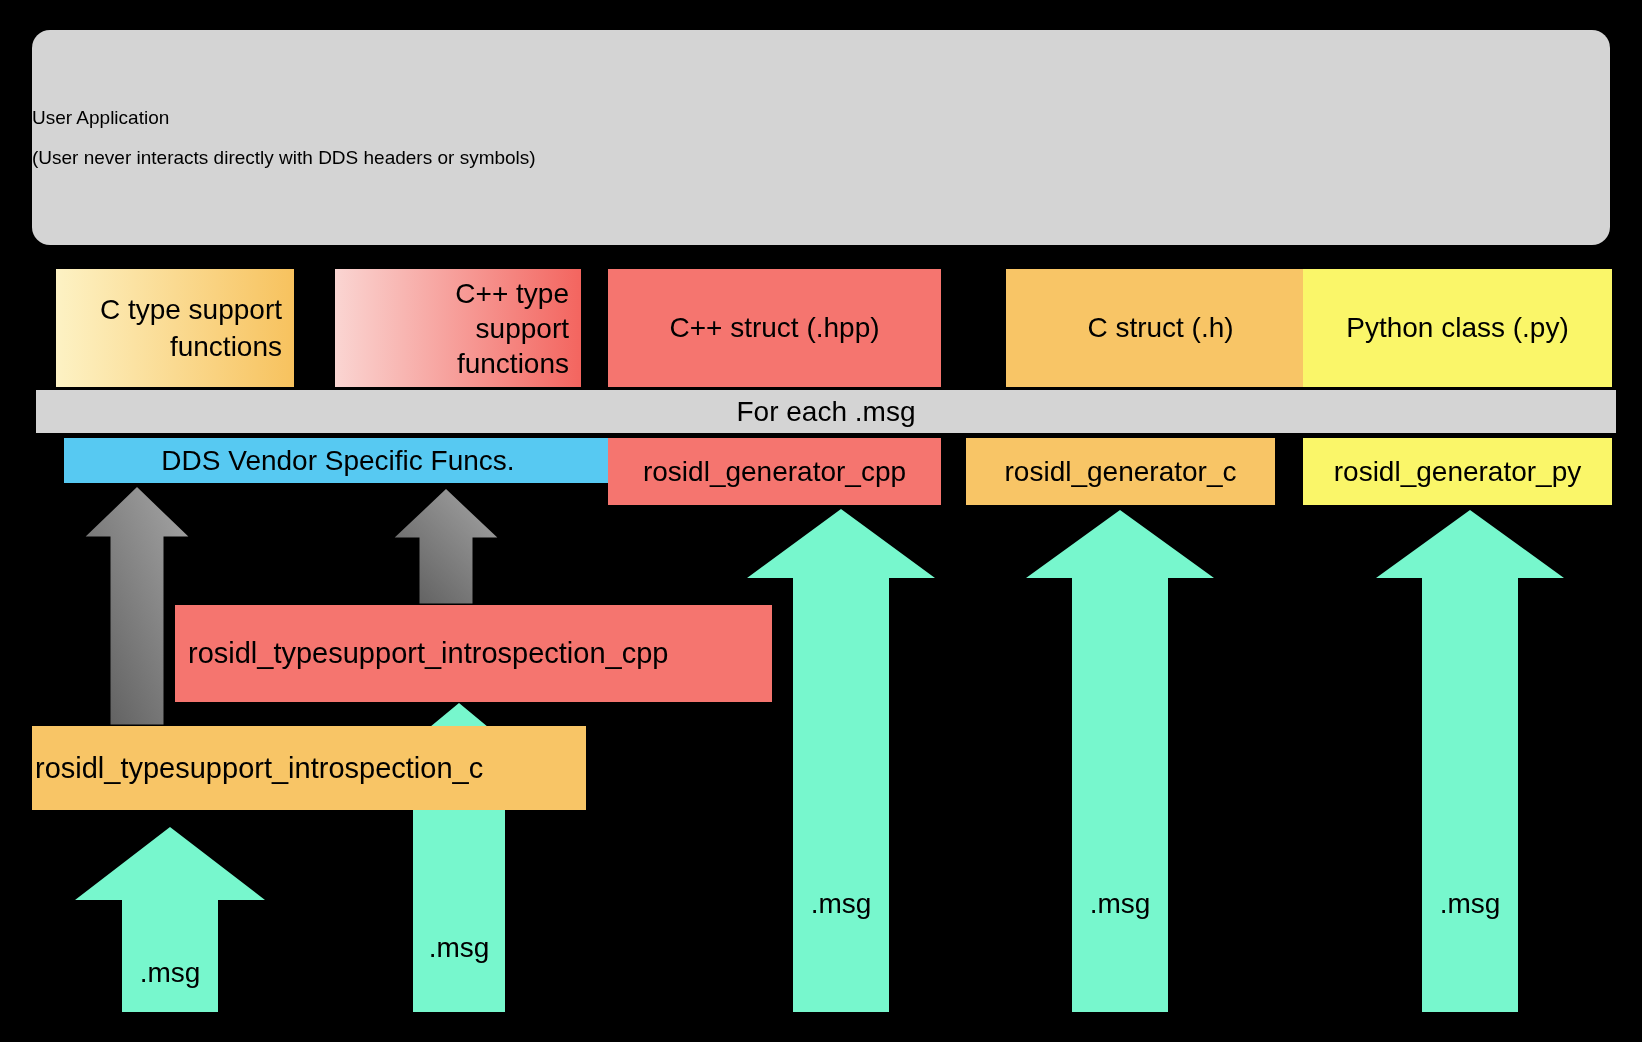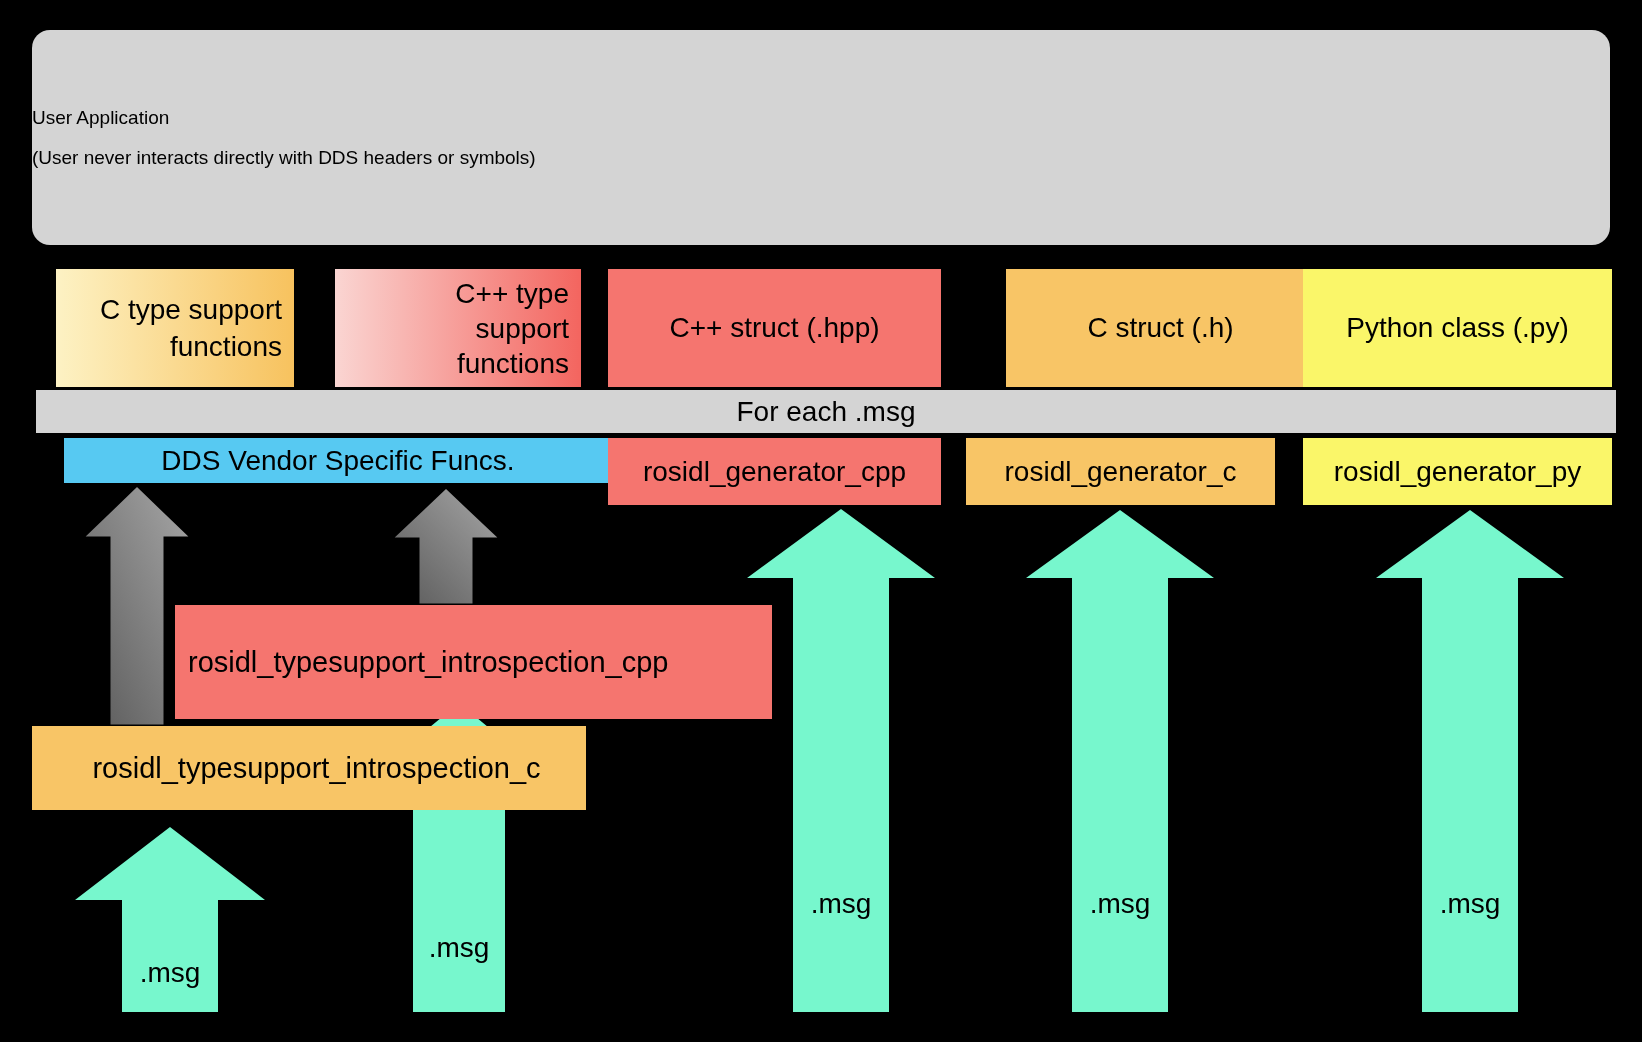--- a/index.html
+++ b/index.html
@@ -52,32 +52,31 @@
     text-align: center;
     font-size: 28px;
   }
   .gen { top: 438px; height: 67px; font-size: 28px; text-align: center; }
   .b-dds  { left: 32px;  width: 548px; height: 45px; background: var(--blue); margin-left: 32px; }
   .b-gcpp { left: 608px;  width: 333px; background: var(--red); }
   .b-gc   { left: 966px;  width: 309px; background: var(--orange); }
   .b-gpy  { left: 1303px; width: 309px; background: var(--yellow); }
   .b-intro-cpp {
     left: 175px; top: 605px;
-    width: 597px; height: 114px;
+    width: 597px; height: 97px;
     background: var(--red);
     font-size: 29px;
     padding-left: 13px;
   }
   .b-intro-c {
     left: 32px; top: 726px;
     width: 554px; height: 84px;
     background: var(--orange);
     font-size: 29px;
-    padding-left: 15px;
-    align-items: center;
+    padding-left: 3px;
   }
   .arrows-svg {
     position: absolute;
     left: 0; top: 0;
     z-index: 1;
   }
   .teal-arrow { fill: var(--teal); }
   .gray-arrow {
     fill: url(#grayGrad);
     stroke: #000;

